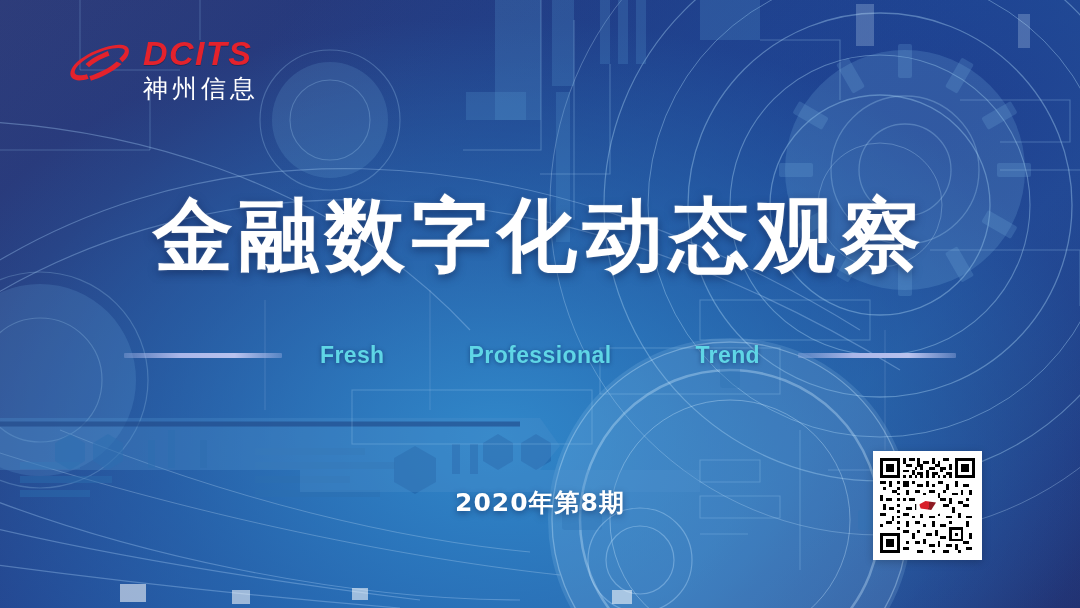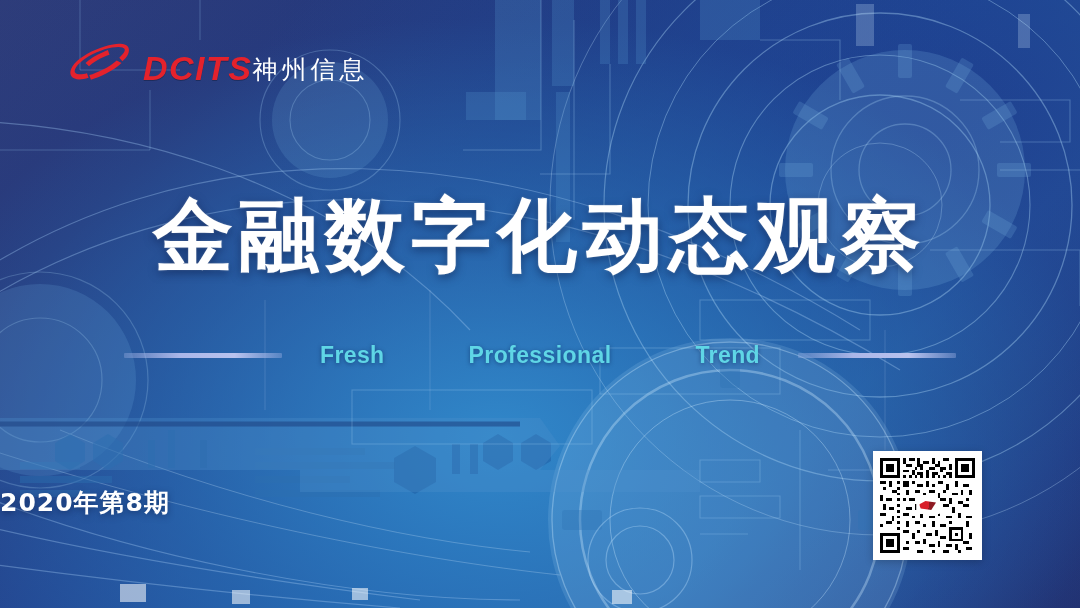--- a/index.html
+++ b/index.html
@@ -16,21 +16,21 @@
       linear-gradient(135deg,#2e3c79 0%,#28397a 18%,#23448f 38%,#2158a6 58%,#2a63ab 74%,#243f86 90%,#22306e 100%);
   }
 
   
   .bglayer{position:absolute;inset:0;pointer-events:none;}
   .bglayer svg{display:block;width:100%;height:100%;}
 
   
   #logo{position:absolute;left:68px;top:33px;display:flex;align-items:center;gap:9px;}
   #logo .mark{width:66px;height:66px;flex:0 0 66px;}
-  #logo .words{display:flex;flex-direction:row;line-height:1;padding-top:3px;}
+  #logo .words{display:flex;flex-direction:column;line-height:1;padding-top:3px;}
   #logo .dcits{
     font-size:34px;font-weight:bold;font-style:italic;color:#e4222c;
     letter-spacing:1.5px;font-family:"Liberation Sans",sans-serif;
     text-shadow:0 1px 0 rgba(0,0,0,.25);
   }
   #logo .cn{
     font-size:25px;color:#ffffff;letter-spacing:4px;margin-top:6px;font-weight:400;
     font-family:"DejaVu Sans",sans-serif;
   }
 
@@ -57,21 +57,21 @@
   #tagline .rule.right{margin-left:38px;}
   #tagline .word{
     color:#5fd6e6;font-size:23px;font-weight:bold;letter-spacing:.4px;
     padding:0 0;white-space:nowrap;
     text-shadow:0 1px 4px rgba(8,30,75,.5);
   }
   #tagline .gap{width:84px;flex:0 0 84px;}
 
   
   #issue{
-    position:absolute;left:0;right:0;top:486px;text-align:left;
+    position:absolute;left:0;right:0;top:486px;text-align:center;
     color:#ffffff;font-size:25px;font-weight:bold;letter-spacing:1px;
     font-family:"DejaVu Sans",sans-serif;
     text-shadow:0 2px 6px rgba(10,25,70,.5);
   }
 
   
   #qr{
     position:absolute;left:873px;top:451px;width:109px;height:109px;
     background:#ffffff;padding:7px;box-shadow:0 2px 8px rgba(0,0,0,.22);
   }

